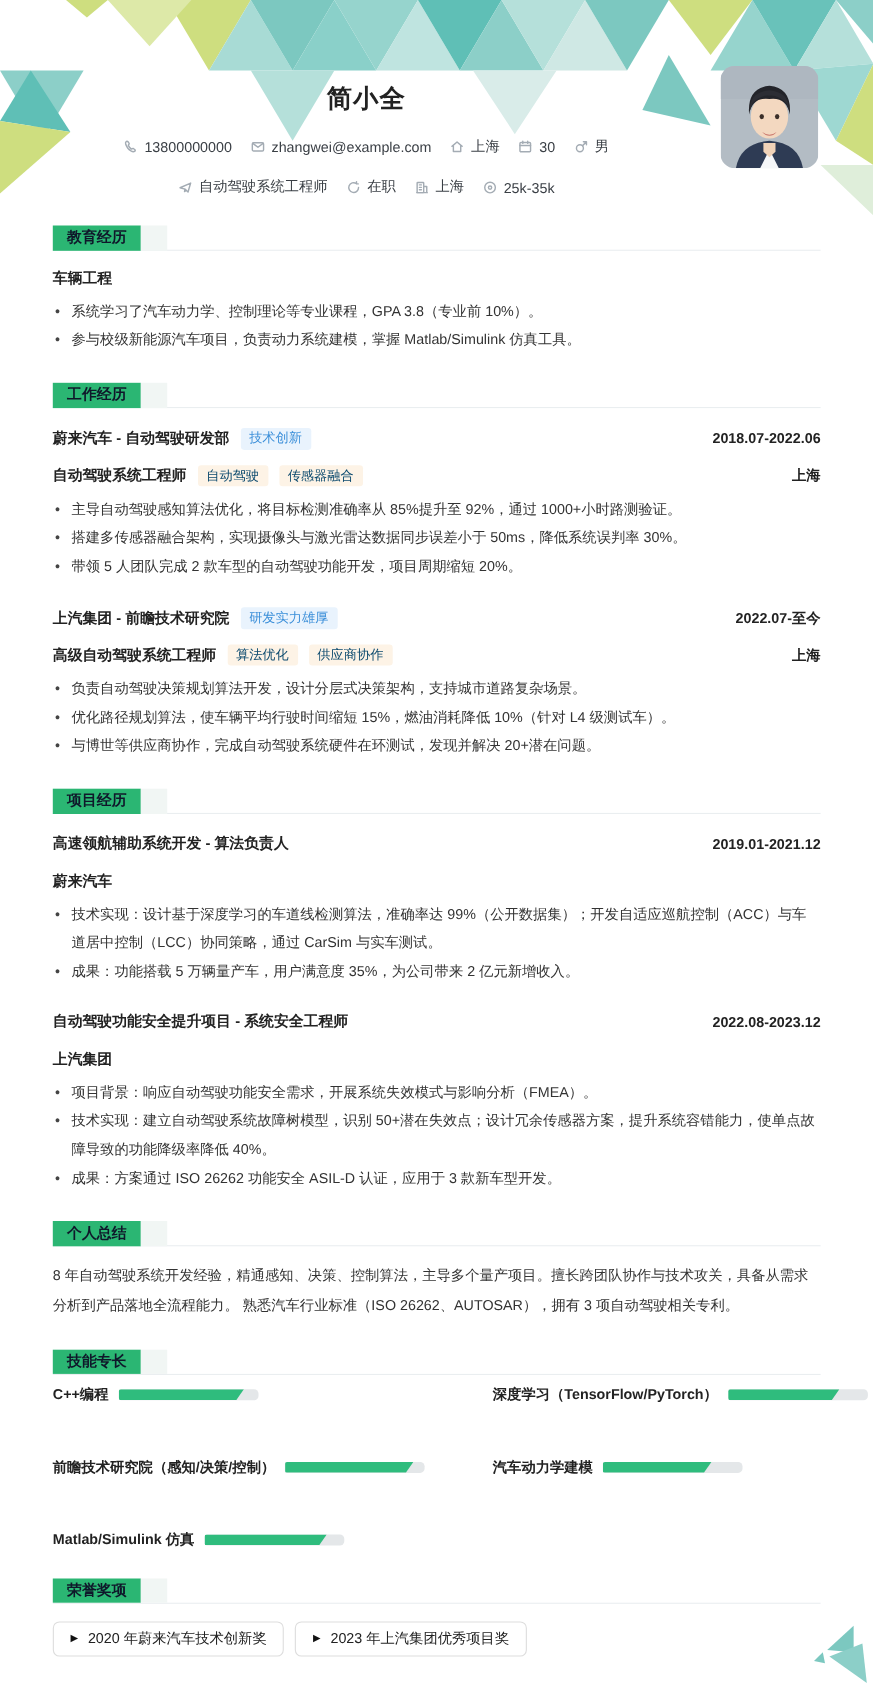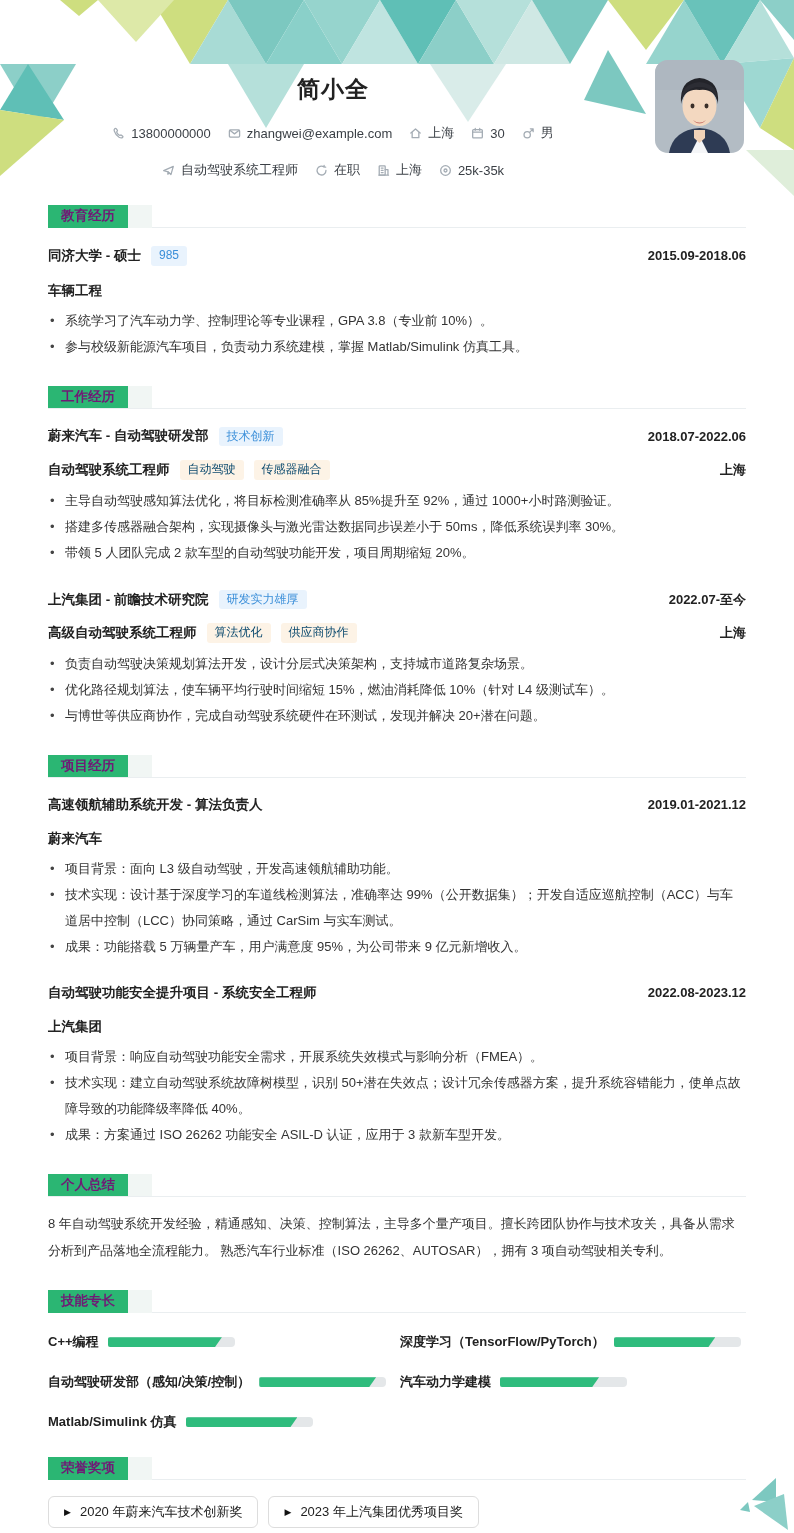--- a/index.html
+++ b/index.html
@@ -20,21 +20,21 @@
   .contact-item { display:flex; align-items:center; gap:6px; white-space:nowrap; }
   .cicon { width:13px; height:13px; display:inline-block; flex:0 0 auto; }
   .cicon svg { width:13px; height:13px; display:block; stroke:#a4acb4; fill:none; stroke-width:1.4; stroke-linecap:round; stroke-linejoin:round; }
   .photo { position:absolute; top:60px; left:655px; width:89px; height:93px; border-radius:13px; overflow:hidden; }
 
   
   .content { padding:0 48px; position:relative; }
   .section-bar { position:relative; margin-top:25px; border-bottom:1px solid #eaeef0; height:24px; }
   .section-badge {
     display:inline-block; position:relative; top:1px;
-    background:#2bb673; color:#701a75; font-weight:bold; font-size:13.5px;
+    background:#2bb673; color:#0f172a; font-weight:bold; font-size:13.5px;
     padding:4px 13px 5px; line-height:1; z-index:1;
   }
   .section-badge::after {
     content:""; position:absolute; top:0; right:-24px; width:24px; height:100%;
     background:#f1f6f4;
   }
   .entry-row { display:flex; justify-content:space-between; align-items:center; margin-top:18px; }
   .entry-left { display:flex; align-items:center; gap:10px; }
   .entry-title { font-weight:bold; color:#222; font-size:13.5px; }
   .entry-right { font-weight:bold; color:#222; font-size:13px; }
@@ -43,21 +43,21 @@
   .tag-orange { color:#0c4a6e; background:#fdf3e6; }
   .sub-title { font-weight:bold; color:#222; font-size:13.5px; margin-top:16px; }
   ul.bullets { list-style:none; margin-top:8px; }
   ul.bullets li { position:relative; padding-left:17px; line-height:2.0; color:#333; }
   ul.bullets li::before { content:"•"; position:absolute; left:2px; top:0; color:#444; }
 
   
   .summary-text { margin-top:14px; line-height:2.05; color:#333; }
 
   
-  .skills-grid { display:grid; grid-template-columns:352px 1fr; row-gap:22px; margin-top:20px; }
+  .skills-grid { display:grid; grid-template-columns:352px 1fr; row-gap:22px; margin-top:9px;gap:48px; }
   .skill { display:flex; align-items:center; gap:9px; }
   .skill-label { font-weight:bold; color:#222; white-space:nowrap; }
   .skill-bar { width:127px; height:10px; background:#e4e7e9; border-radius:2px 4px 4px 2px; overflow:hidden; display:inline-block; }
   .skill-fill { display:block; height:100%; background:#2fbc7d; clip-path:polygon(0 0,100% 0,calc(100% - 7px) 100%,0 100%); }
 
   
   .honors { display:flex; gap:10px; margin-top:16px; }
   .honor {
     display:flex; align-items:center; gap:9px;
     border:1px solid #ddd; border-radius:6px; padding:6px 15px; color:#222; font-size:13px;
@@ -205,27 +205,20 @@
       <path d="M38 60 Q44.5 65 51 60 Q48 63.5 44.5 63.5 Q41 63.5 38 60 Z" fill="#c9766b"></path>
     </svg>
   </div>
 </div>
 
 <div class="content">
 
   <div class="section-bar">
     <span class="section-badge">教育经历</span>
   </div>
-  <div class="entry-row">
-    <span class="entry-left">
-      <span class="entry-title">同济大学 - 硕士</span>
-      <span class="tag tag-blue">985</span>
-    </span>
-    <span class="entry-right">2015.09-2018.06</span>
-  </div>
   <div class="sub-title">车辆工程</div>
   <ul class="bullets">
     <li>系统学习了汽车动力学、控制理论等专业课程，GPA 3.8（专业前 10%）。</li>
     <li>参与校级新能源汽车项目，负责动力系统建模，掌握 Matlab/Simulink 仿真工具。</li>
   </ul>
 
   <div class="section-bar">
     <span class="section-badge">工作经历</span>
   </div>
 
@@ -274,23 +267,22 @@
   <div class="section-bar">
     <span class="section-badge">项目经历</span>
   </div>
 
   <div class="entry-row">
     <span class="entry-title">高速领航辅助系统开发 - 算法负责人</span>
     <span class="entry-right">2019.01-2021.12</span>
   </div>
   <div class="sub-title">蔚来汽车</div>
   <ul class="bullets">
-    <li>项目背景：面向 L3 级自动驾驶，开发高速领航辅助功能。</li>
     <li>技术实现：设计基于深度学习的车道线检测算法，准确率达 99%（公开数据集）；开发自适应巡航控制（ACC）与车道居中控制（LCC）协同策略，通过 CarSim 与实车测试。</li>
-    <li>成果：功能搭载 5 万辆量产车，用户满意度 95%，为公司带来 9 亿元新增收入。</li>
+    <li>成果：功能搭载 5 万辆量产车，用户满意度 35%，为公司带来 2 亿元新增收入。</li>
   </ul>
 
   <div class="entry-row" style="margin-top:24px;">
     <span class="entry-title">自动驾驶功能安全提升项目 - 系统安全工程师</span>
     <span class="entry-right">2022.08-2023.12</span>
   </div>
   <div class="sub-title">上汽集团</div>
   <ul class="bullets">
     <li>项目背景：响应自动驾驶功能安全需求，开展系统失效模式与影响分析（FMEA）。</li>
     <li>技术实现：建立自动驾驶系统故障树模型，识别 50+潜在失效点；设计冗余传感器方案，提升系统容错能力，使单点故障导致的功能降级率降低 40%。</li>
@@ -312,21 +304,21 @@
           <span class="skill-fill" style="width: 90%;"></span>
         </span>
     </div>
     <div class="skill">
       <span class="skill-label">深度学习（TensorFlow/PyTorch）</span>
       <span class="skill-bar">
           <span class="skill-fill" style="width: 80%;"></span>
         </span>
     </div>
     <div class="skill">
-      <span class="skill-label">自动驾驶研发部（感知/决策/控制）</span>
+      <span class="skill-label">前瞻技术研究院（感知/决策/控制）</span>
       <span class="skill-bar">
           <span class="skill-fill" style="width: 92%;"></span>
         </span>
     </div>
     <div class="skill">
       <span class="skill-label">汽车动力学建模</span>
       <span class="skill-bar">
           <span class="skill-fill" style="width: 78%;"></span>
         </span>
     </div>

